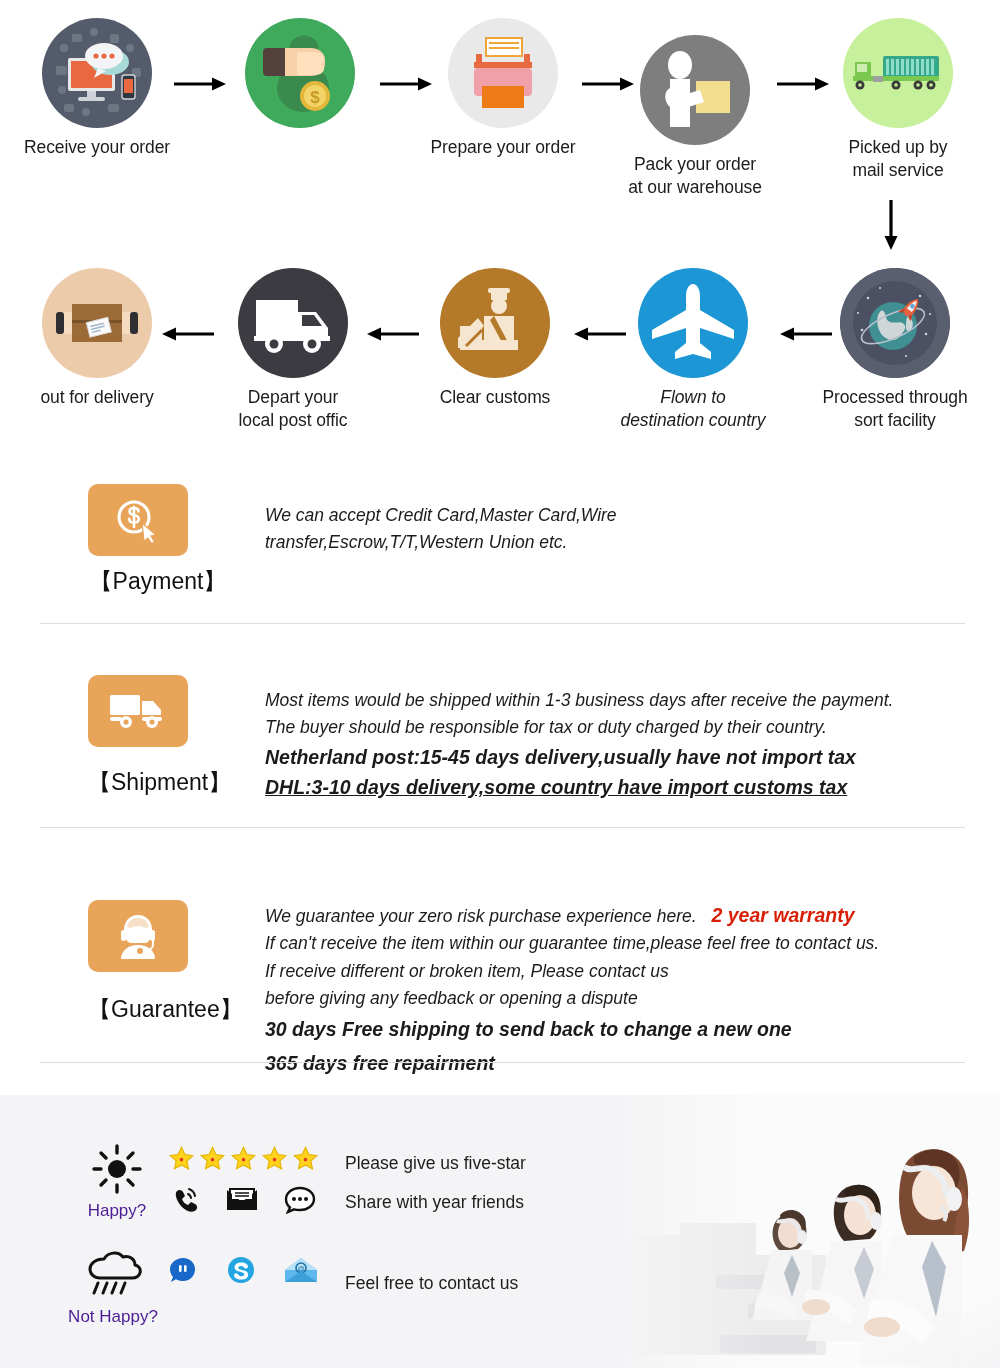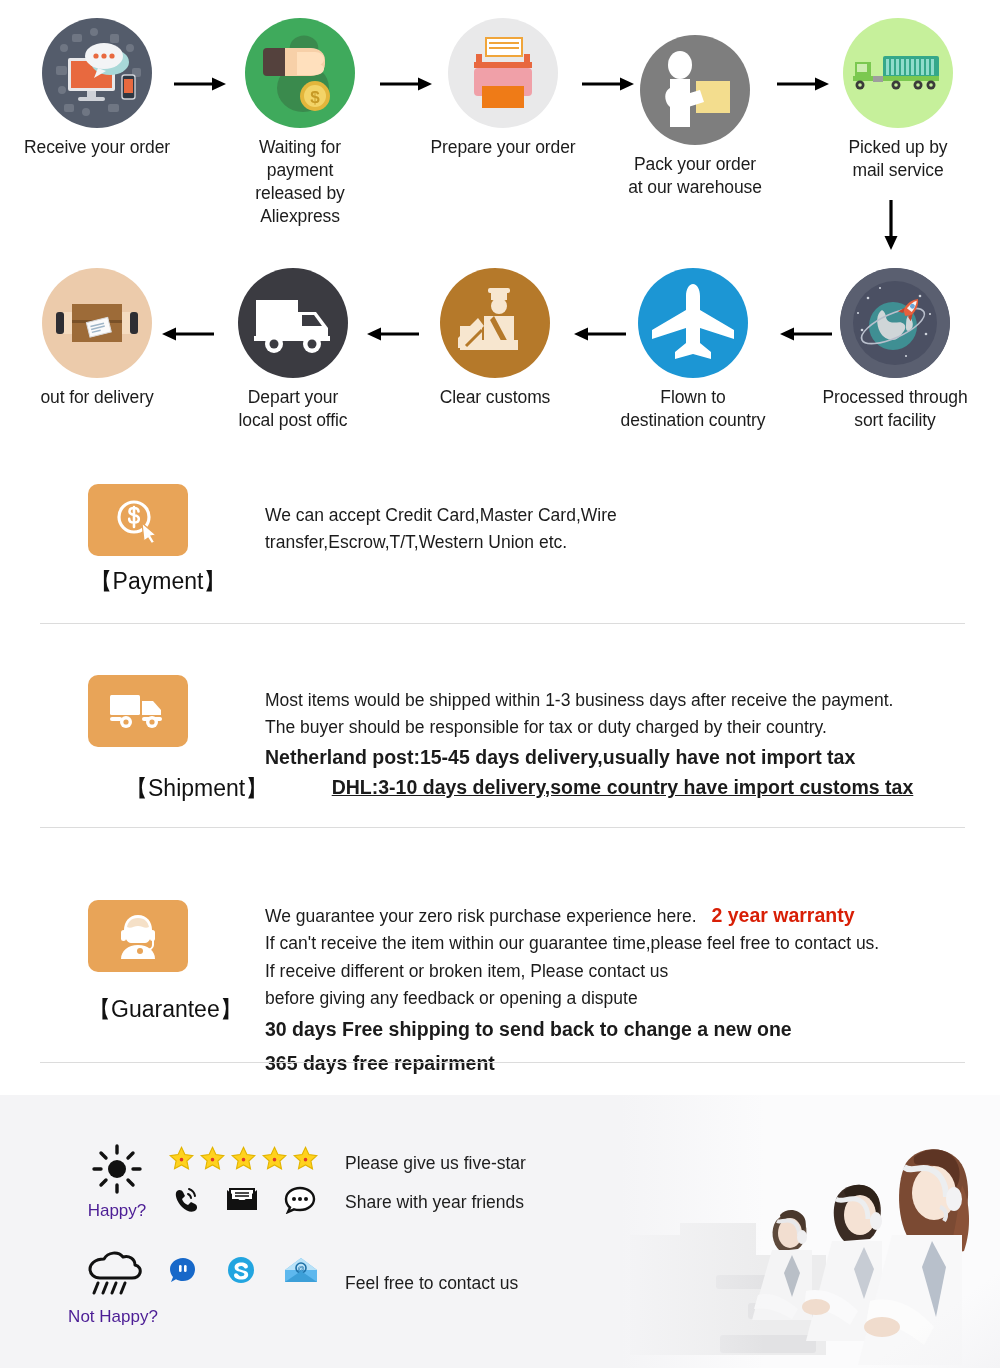--- a/index.html
+++ b/index.html
@@ -35,23 +35,23 @@
   .sec .badge {
     position: absolute; left: 88px; width: 100px; height: 72px;
     background: #e8a458; border-radius: 10px;
   }
   .sec .badge svg { position:absolute; left:50%; top:50%; transform:translate(-50%,-50%); }
   .sec .badge-label {
     position: absolute; left: 88px; width: 140px; text-align:center;
     font-size: 23px; color: #111; white-space: nowrap;
   }
   .sec .body { position: absolute; left: 265px; right: 20px; }
-  .sec .body p { font-size: 17.5px; color: #1b1b1b; line-height: 1.56; }
+  .sec .body p { font-size: 17.5px; color: #1b1b1b; line-height: 1.56; font-style: italic; }
   .bold-line { font-weight: bold; font-size: 19.5px !important; color:#000; }
-  .u { text-decoration: underline; text-align: center; }
+  .u { text-decoration: underline; }
   .redbold { color: #d81f06; font-weight: bold; }
   .red-line { color:#d81f06; font-weight:bold; font-size:19.5px !important; line-height:1.75 !important; }
   .divider { position: absolute; left: 40px; width: 925px; height: 1px; background: #dcdcdc; }
 
   
   .band { position: absolute; left:0; top:1095px; width:1000px; height:273px; background:#f4f4f6; overflow:hidden; }
   .band .photo { position:absolute; right:0; top:0; width:380px; height:273px; }
   .fb-mood { position:absolute; width:110px; text-align:center; }
   .fb-mood .mlabel { font-size:17px; color:#4c1d95; margin-top:2px; }
   .fb-icons { position:absolute; display:flex; align-items:center; }
@@ -115,22 +115,20 @@
             <ellipse cx="58" cy="70" rx="26" ry="24" fill="#3a8a4d"></ellipse>
             <rect x="18" y="30" width="26" height="28" rx="4" fill="#54413d"></rect>
             <path d="M40 30h26c8 0 14 5 14 12v4c0 7-6 12-14 12H40z" fill="#f7d0a8"></path>
             <path d="M52 34h18c5 0 9 3 9 7s-4 7-9 7H52z" fill="#ffe0bd"></path>
             <path d="M52 45h18c5 0 9 3 9 6s-4 6-9 6H52z" fill="#ffe0bd"></path>
             <circle cx="70" cy="78" r="15" fill="#e3b63c"></circle>
             <circle cx="70" cy="78" r="11" fill="#f3d468"></circle>
             <text x="70" y="85" font-size="17" font-family="Liberation Sans, sans-serif" font-weight="bold" fill="#c79a26" text-anchor="middle">$</text>
           </svg>
         </div>
-        <div class="caption">Waiting for payment
-released by Aliexpress</div>
       </div>
 
       <div class="arrow" style="left:378px;">
         <svg width="56" height="20" viewBox="0 0 56 20">
             <path d="M2 10h40" stroke="#000" stroke-width="3.2"></path>
             <path d="M54 10l-14-6.5v13z" fill="#000"></path>
           </svg>
       </div>
 
       <div class="node" style="left:428px;">
@@ -288,21 +286,21 @@
         <div class="caption">Clear customs</div>
       </div>
 
       <div class="arrow" style="left:572px;">
         <svg width="56" height="20" viewBox="0 0 56 20">
             <path d="M54 10H14" stroke="#000" stroke-width="3.2"></path>
             <path d="M2 10l14-6.5v13z" fill="#000"></path>
           </svg>
       </div>
 
-      <div class="node" style="left:618px;">
+      <div class="node" style="left:618px;font-style:italic;">
         <div class="circle" style="background:#1c96d4;">
           <svg class="ci" viewBox="0 0 110 110">
             <path d="M55 16c4 0 7 5 7 12v14l34 20v9l-34-11v15l11 9v7l-18-5-18 5v-7l11-9V60L14 71v-9l34-20V28c0-7 3-12 7-12z" fill="#fff"></path>
           </svg>
         </div>
         <div class="caption">Flown to
 destination country</div>
       </div>
 
       <div class="arrow" style="left:778px;">
@@ -367,21 +365,21 @@
         <rect x="1" y="3" width="30" height="20" rx="1.5" fill="#fff"></rect>
         <path d="M33 9h11l8 9v5H33z" fill="#fff"></path>
         <rect x="1" y="25" width="12" height="4" rx="2" fill="#fff"></rect>
         <rect x="33" y="25" width="20" height="4" rx="2" fill="#fff"></rect>
         <circle cx="17" cy="30" r="6" fill="#fff"></circle>
           <circle cx="17" cy="30" r="2.6" fill="#e8a458"></circle>
         <circle cx="43" cy="30" r="6" fill="#fff"></circle>
           <circle cx="43" cy="30" r="2.6" fill="#e8a458"></circle>
       </svg>
     </div>
-    <div class="badge-label" style="top:108px;margin-left:37px;">【Shipment】</div>
+    <div class="badge-label" style="top:102px;">【Shipment】</div>
     <div class="body" style="top:22px;">
       <p>Most items would be shipped within 1-3 business days after receive the payment.</p>
       <p>The buyer should be responsible for tax or duty charged by their country.</p>
       <p class="bold-line">Netherland post:15-45 days delivery,usually have not import tax</p>
       <p class="bold-line u">DHL:3-10 days delivery,some country have import customs tax</p>
     </div>
   </div>
   <div class="divider" style="top:827px;"></div>
 
   <div class="sec" style="position:absolute; left:0; top:890px; width:1000px; height:175px;">

